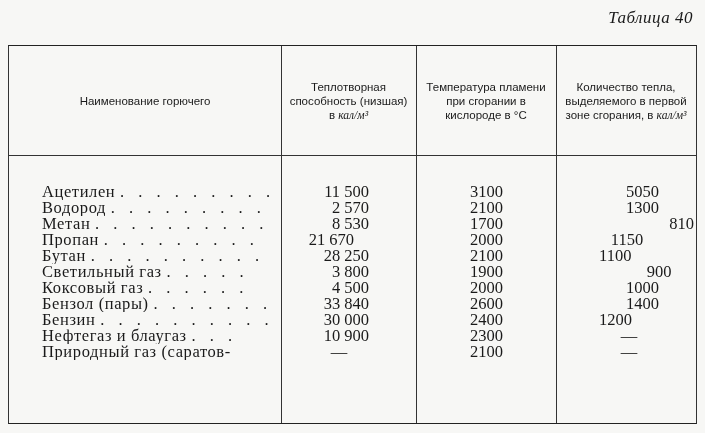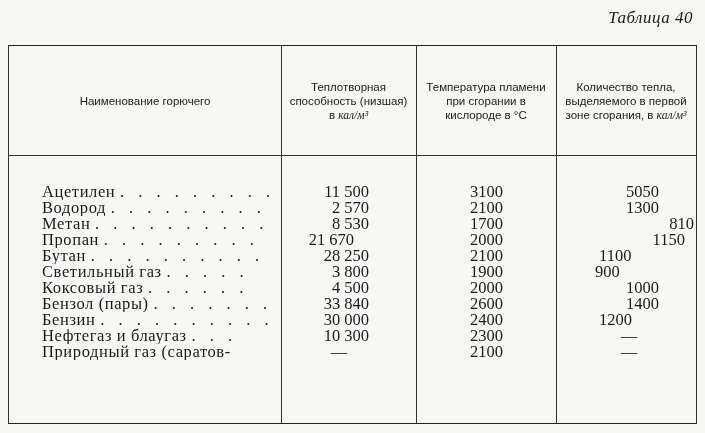--- a/index.html
+++ b/index.html
@@ -76,33 +76,33 @@
       <div class="row">
         <div class="name" style="left:33px"><span>Метан</span> <span class="dots">. . . . . . . . . .</span></div>
         <div class="cval" style="left:300px;width:60px;text-align:right">8 530</div>
         <div class="cval" style="left:440px;width:75px">1700</div>
         <div class="cval" style="left:625px;width:60px;text-align:right">810</div>
       </div>
       <div class="row">
         <div class="name" style="left:33px"><span>Пропан</span> <span class="dots">. . . . . . . . .</span></div>
         <div class="cval" style="left:285px;width:60px;text-align:right">21 670</div>
         <div class="cval" style="left:440px;width:75px">2000</div>
-        <div class="cval" style="left:616px;width:60px;text-align:right">1150</div>
+        <div class="cval" style="left:588px;width:60px;text-align:center">1150</div>
       </div>
       <div class="row">
         <div class="name" style="left:33px"><span>Бутан</span> <span class="dots">. . . . . . . . . .</span></div>
         <div class="cval" style="left:300px;width:60px;text-align:right">28 250</div>
         <div class="cval" style="left:440px;width:75px">2100</div>
         <div class="cval" style="left:590px;width:60px;text-align:left">1100</div>
       </div>
       <div class="row">
         <div class="name" style="left:33px"><span>Светильный газ</span> <span class="dots">. . . . .</span></div>
         <div class="cval" style="left:300px;width:60px;text-align:right">3 800</div>
         <div class="cval" style="left:440px;width:75px">1900</div>
-        <div class="cval" style="left:586px;width:60px;text-align:left">900</div>
+        <div class="cval" style="left:620px;width:60px;text-align:center">900</div>
       </div>
       <div class="row">
         <div class="name" style="left:33px"><span>Коксовый газ</span> <span class="dots">. . . . . .</span></div>
         <div class="cval" style="left:300px;width:60px;text-align:right">4 500</div>
         <div class="cval" style="left:440px;width:75px">2000</div>
         <div class="cval" style="left:590px;width:60px;text-align:right">1000</div>
       </div>
       <div class="row">
         <div class="name" style="left:33px"><span>Бензол (пары)</span> <span class="dots">. . . . . . .</span></div>
         <div class="cval" style="left:300px;width:60px;text-align:right">33 840</div>
@@ -110,21 +110,21 @@
         <div class="cval" style="left:590px;width:60px;text-align:right">1400</div>
       </div>
       <div class="row">
         <div class="name" style="left:33px"><span>Бензин</span> <span class="dots">. . . . . . . . . .</span></div>
         <div class="cval" style="left:300px;width:60px;text-align:right">30 000</div>
         <div class="cval" style="left:440px;width:75px">2400</div>
         <div class="cval" style="left:590px;width:60px;text-align:left">1200</div>
       </div>
       <div class="row">
         <div class="name" style="left:33px"><span>Нефтегаз и блаугаз</span> <span class="dots">. . .</span></div>
-        <div class="cval" style="left:300px;width:60px;text-align:right">10 300</div>
+        <div class="cval" style="left:300px;width:60px;text-align:right">10 900</div>
         <div class="cval" style="left:440px;width:75px">2300</div>
         <div class="cval" style="left: 590px; width: 60px; text-align: center;">—</div>
       </div>
       <div class="row">
         <div class="name" style="left:33px"><span>Природный газ (саратов-</span> <span class="dots"></span></div>
         <div class="cval" style="left: 290px; width: 80px; text-align: center;">—</div>
         <div class="cval" style="left:440px;width:75px">2100</div>
         <div class="cval" style="left: 590px; width: 60px; text-align: center;">—</div>
       </div>
     </div>

